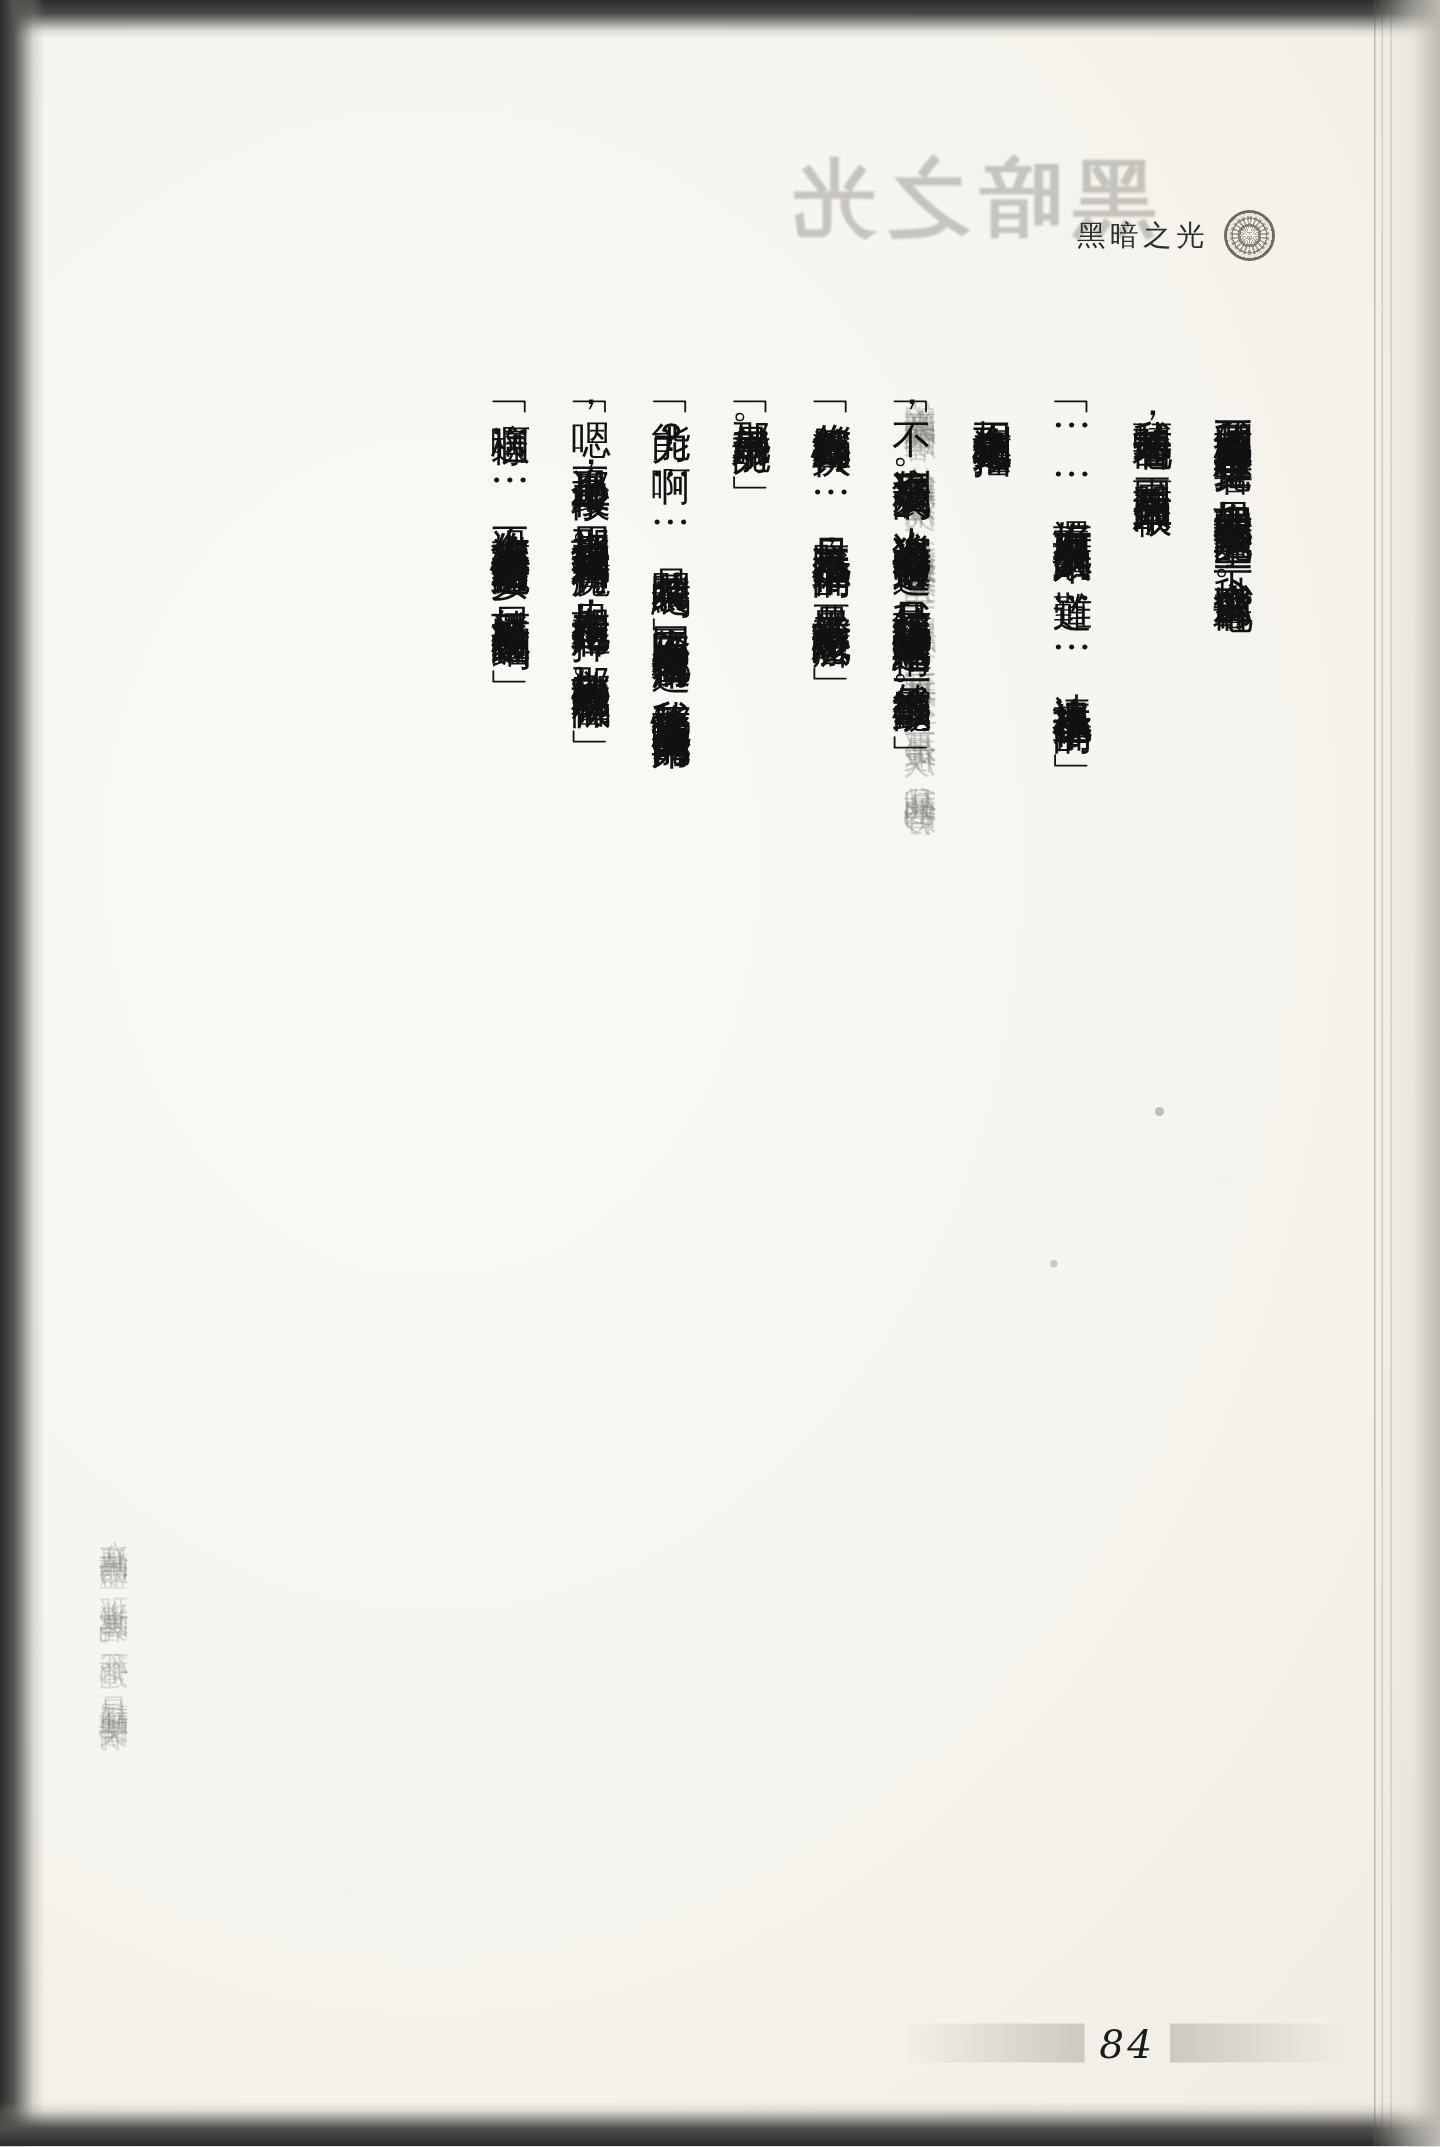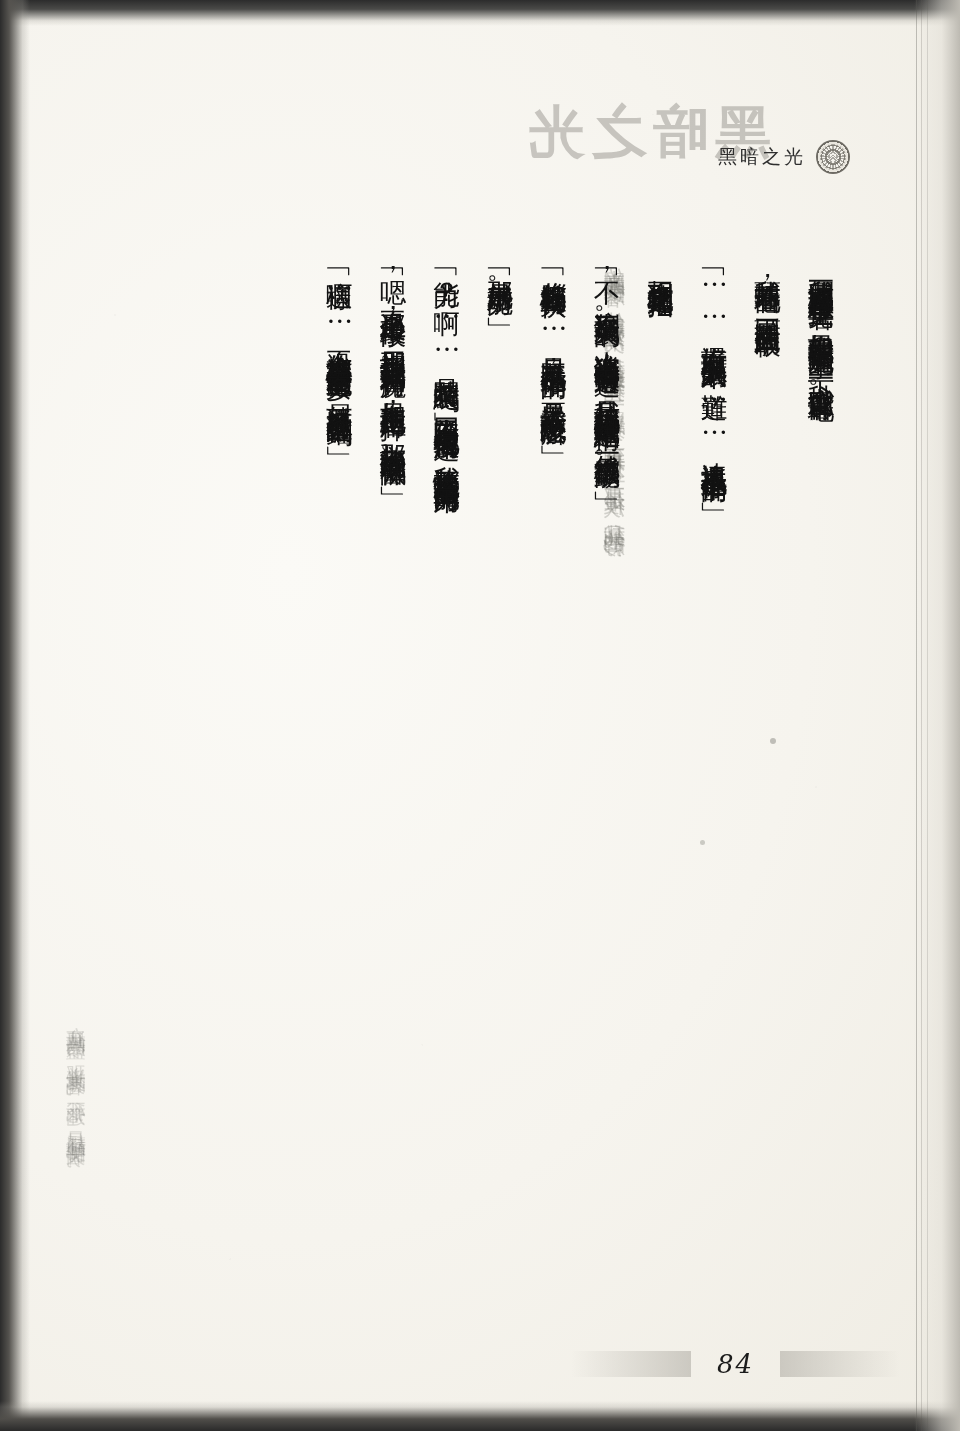--- a/index.html
+++ b/index.html
@@ -153,22 +153,21 @@
     padding: 0;
     text-indent: 1em;
   }
 
   
   .folio-wrap {
     position: absolute;
     right: 60px;
     bottom: 52px;
     display: flex;
-    align-items: center;
-    gap: 26px;
+    gap: 10px;
   }
   .folio-bar {
     width: 120px;
     height: 26px;
     background: linear-gradient(90deg, rgba(180,177,169,0.0), rgba(172,169,161,0.55));
   }
   .folio-bar.right {
     background: linear-gradient(270deg, rgba(180,177,169,0.0), rgba(172,169,161,0.55));
   }
   .folio {

